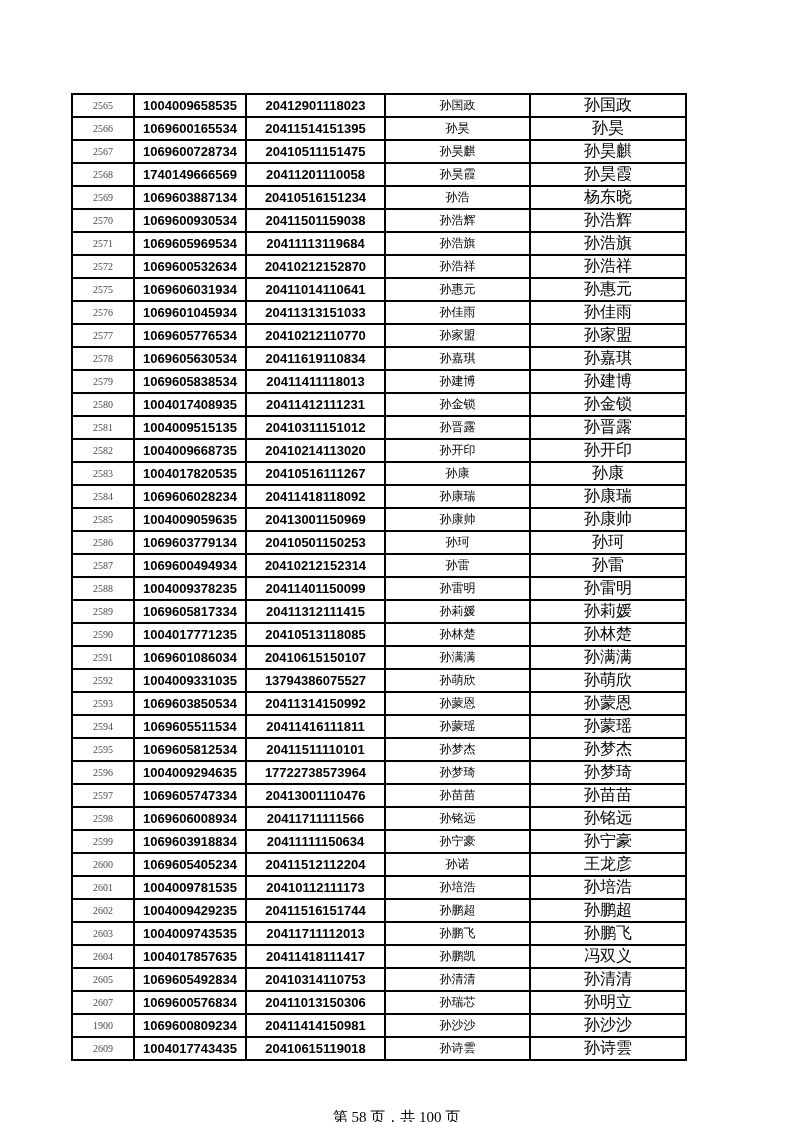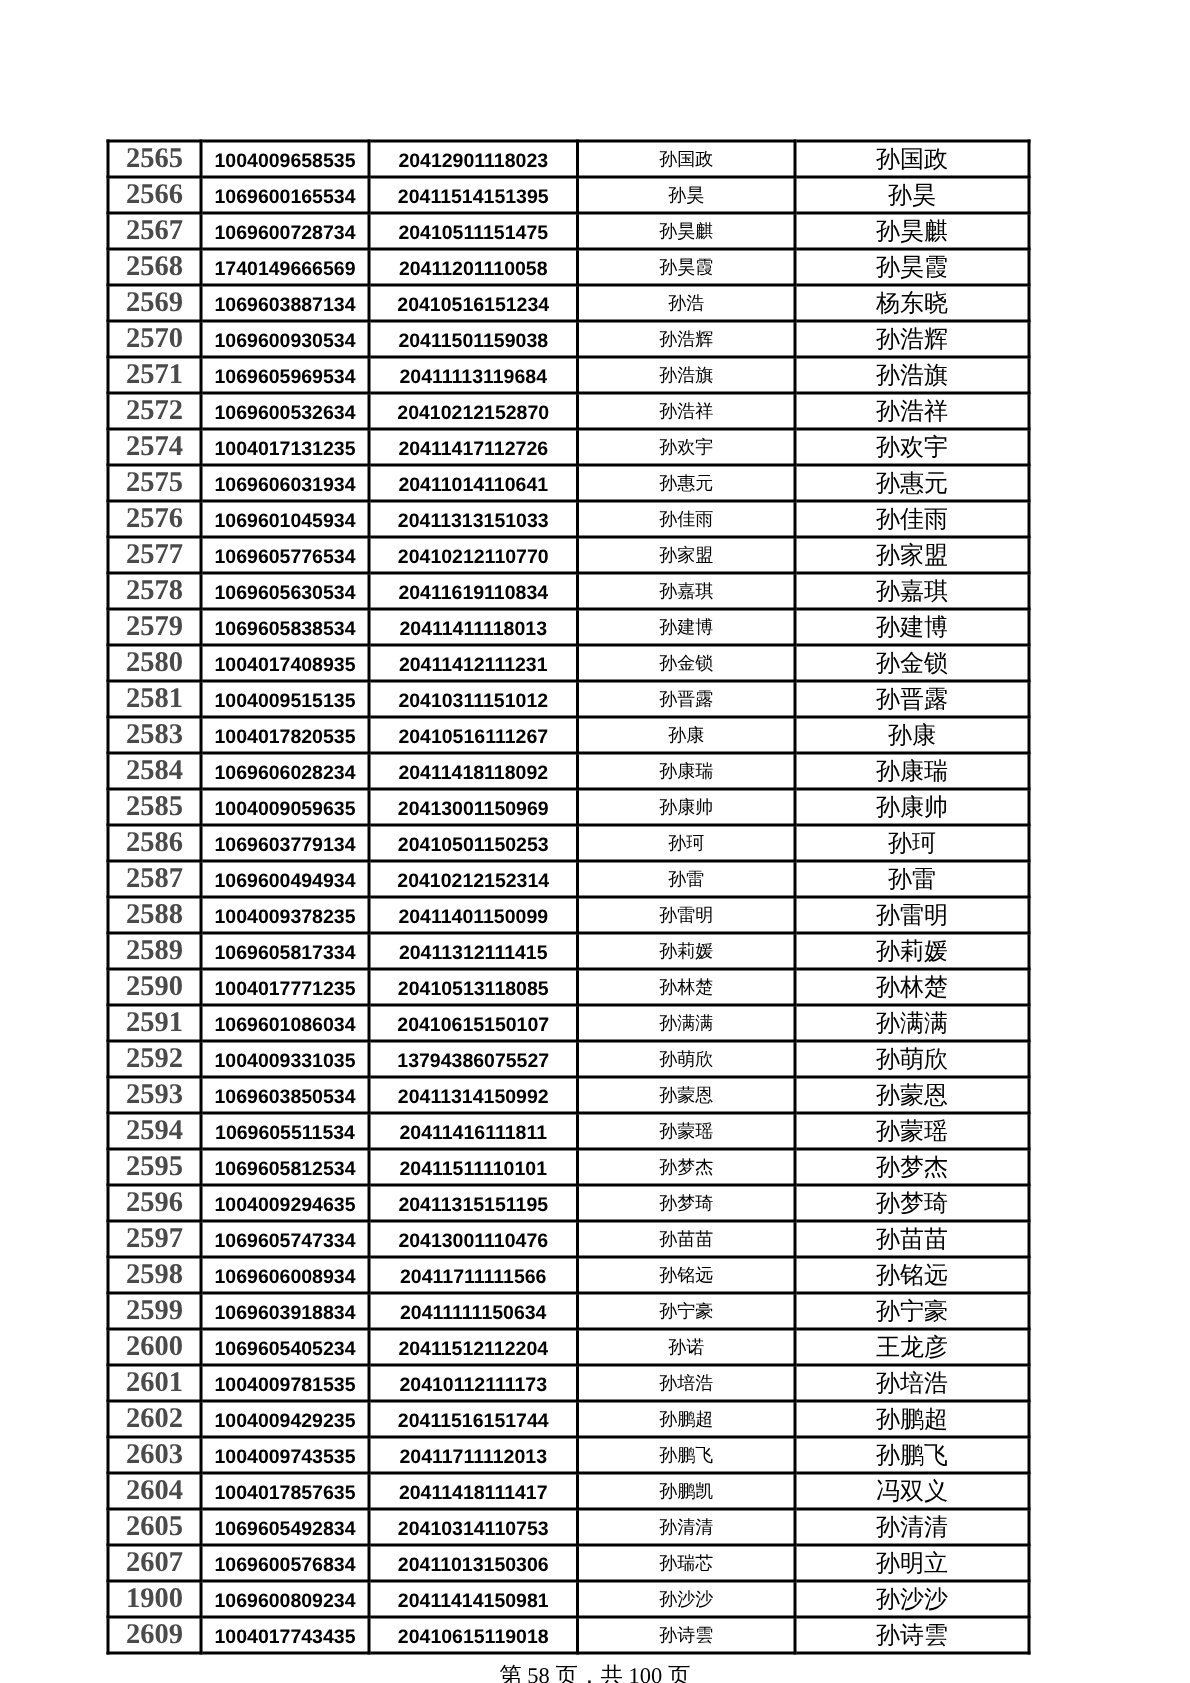--- a/index.html
+++ b/index.html
@@ -28,23 +28,22 @@
     border: 2px solid #000000;
     height: 18.5px;
     padding: 0;
     text-align: center;
     vertical-align: middle;
     white-space: nowrap;
     overflow: hidden;
   }
   td.col-index {
     font-family: "Liberation Serif", serif;
-    font-size: 19px;
+    font-size: 10px;
     color: #4a4a4a;
-    font-weight: bold;
   }
   td.col-id1, td.col-id2 {
     font-family: "Liberation Sans", sans-serif;
     font-weight: 700;
     font-size: 13px;
     color: #000000;
     letter-spacing: 0px;
   }
   td.col-name1 {
     font-family: "Liberation Serif", serif;
@@ -131,27 +130,20 @@
           <td class="col-name2">孙浩旗</td>
         </tr>
         <tr>
           <td class="col-index">2572</td>
           <td class="col-id1">1069600532634</td>
           <td class="col-id2">20410212152870</td>
           <td class="col-name1">孙浩祥</td>
           <td class="col-name2">孙浩祥</td>
         </tr>
         <tr>
-          <td class="col-index">2574</td>
-          <td class="col-id1">1004017131235</td>
-          <td class="col-id2">20411417112726</td>
-          <td class="col-name1">孙欢宇</td>
-          <td class="col-name2">孙欢宇</td>
-        </tr>
-        <tr>
           <td class="col-index">2575</td>
           <td class="col-id1">1069606031934</td>
           <td class="col-id2">20411014110641</td>
           <td class="col-name1">孙惠元</td>
           <td class="col-name2">孙惠元</td>
         </tr>
         <tr>
           <td class="col-index">2576</td>
           <td class="col-id1">1069601045934</td>
           <td class="col-id2">20411313151033</td>
@@ -187,20 +179,27 @@
           <td class="col-name2">孙金锁</td>
         </tr>
         <tr>
           <td class="col-index">2581</td>
           <td class="col-id1">1004009515135</td>
           <td class="col-id2">20410311151012</td>
           <td class="col-name1">孙晋露</td>
           <td class="col-name2">孙晋露</td>
         </tr>
         <tr>
+          <td class="col-index">2582</td>
+          <td class="col-id1">1004009668735</td>
+          <td class="col-id2">20410214113020</td>
+          <td class="col-name1">孙开印</td>
+          <td class="col-name2">孙开印</td>
+        </tr>
+        <tr>
           <td class="col-index">2583</td>
           <td class="col-id1">1004017820535</td>
           <td class="col-id2">20410516111267</td>
           <td class="col-name1">孙康</td>
           <td class="col-name2">孙康</td>
         </tr>
         <tr>
           <td class="col-index">2584</td>
           <td class="col-id1">1069606028234</td>
           <td class="col-id2">20411418118092</td>
@@ -280,21 +279,21 @@
         <tr>
           <td class="col-index">2595</td>
           <td class="col-id1">1069605812534</td>
           <td class="col-id2">20411511110101</td>
           <td class="col-name1">孙梦杰</td>
           <td class="col-name2">孙梦杰</td>
         </tr>
         <tr>
           <td class="col-index">2596</td>
           <td class="col-id1">1004009294635</td>
-          <td class="col-id2">20411315151195</td>
+          <td class="col-id2">17722738573964</td>
           <td class="col-name1">孙梦琦</td>
           <td class="col-name2">孙梦琦</td>
         </tr>
         <tr>
           <td class="col-index">2597</td>
           <td class="col-id1">1069605747334</td>
           <td class="col-id2">20413001110476</td>
           <td class="col-name1">孙苗苗</td>
           <td class="col-name2">孙苗苗</td>
         </tr>

